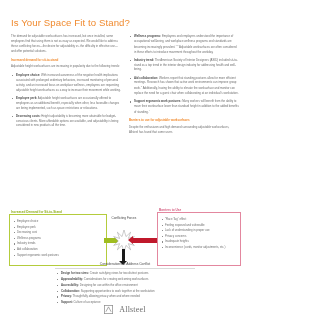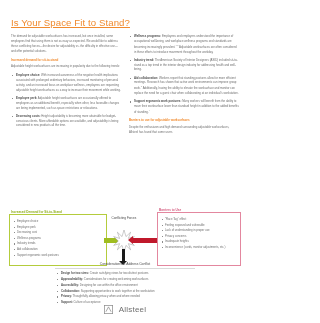--- a/index.html
+++ b/index.html
@@ -9,21 +9,21 @@
     font-family:"Liberation Sans", sans-serif;
     color:#5b5b5b;
     -webkit-font-smoothing:antialiased;
   }
   .page{position:relative;width:250px;height:323px;box-sizing:border-box;padding:0;}
 
   
   .title{
     position:absolute;left:11px;top:17px;
     font-size:9.6px;font-weight:400;color:#f08a2e;
-    letter-spacing:.1px;white-space:nowrap;text-decoration:underline;
+    letter-spacing:.1px;white-space:nowrap;
   }
 
   
   .cols{position:absolute;left:11px;top:34px;width:228px;display:flex;gap:8px;}
   .col{width:110px;}
   .para{font-size:2.85px;line-height:1.72;color:#6d6d6d;text-align:left;margin:0 0 4px 0;}
   .sect-head{font-size:2.95px;font-weight:700;color:#f08a2e;margin:3px 0 2.5px 0;line-height:1.4;}
   ul.blist{list-style:none;margin:0;padding:0;}
   ul.blist li{
     position:relative;padding-left:5px;margin-bottom:3.2px;
@@ -93,21 +93,21 @@
   }
   ul.clist .lead{color:#4a4a4a;font-weight:700;}
 
   
   .logo{
     position:absolute;left:0;right:0;bottom:5px;text-align:center;
   }
   .logo-mark{display:inline-block;vertical-align:middle;margin-right:1.5px;}
   .logo-text{
     display:inline-block;vertical-align:middle;
-    font-size:8px;color:#6e6e6e;letter-spacing:.2px;font-family:Liberation Sans, sans-serif;
+    font-size:8px;color:#6e6e6e;letter-spacing:.2px;font-family:Liberation Serif, serif;
   }
 </style>
 </head>
 <body>
 
 <div class="page">
 
   <div class="title">Is Your Space Fit to Stand?</div>
 
   <div class="cols">

